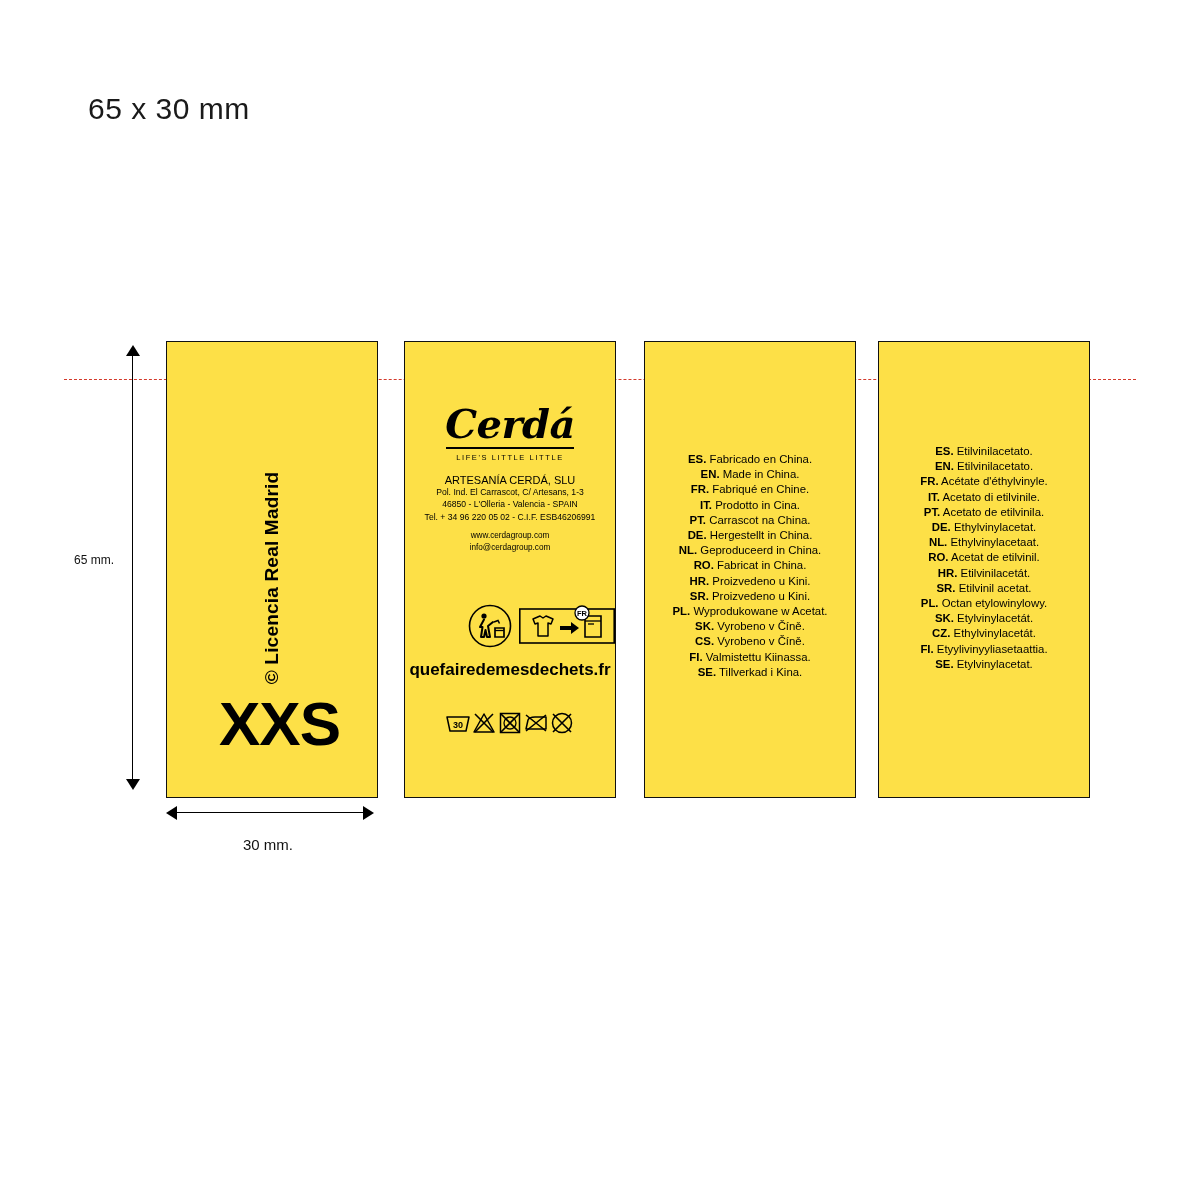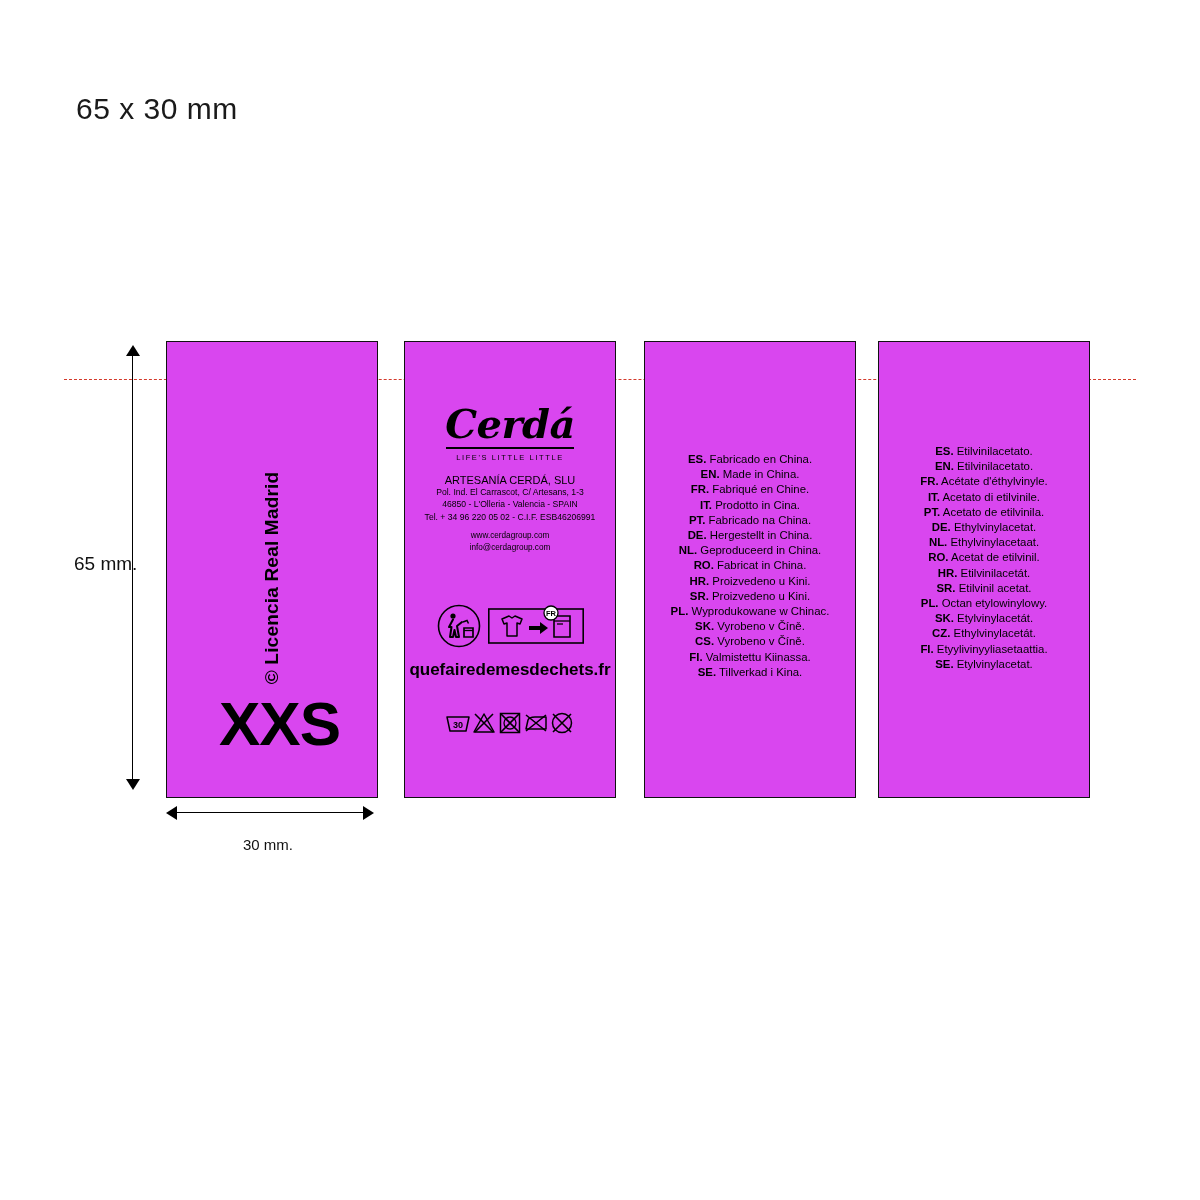--- a/index.html
+++ b/index.html
@@ -12,21 +12,21 @@
     height: 1200px;
     position: relative;
     font-family: "Liberation Sans", sans-serif;
     color: #111;
     overflow: hidden;
   }
 
   
   #title {
     position: absolute;
-    left: 76px;
+    left: 88px;
     top: 92px;
     font-size: 30px;
     font-weight: 400;
     letter-spacing: 0.5px;
     color: #1a1a1a;
   }
 
   
   #cutline {
     position: absolute;
@@ -60,21 +60,21 @@
     border-left: 7px solid transparent;
     border-right: 7px solid transparent;
   }
   #vdim .ar-up { top: 0; border-bottom: 11px solid #000; }
   #vdim .ar-dn { bottom: 0; border-top: 11px solid #000; }
 
   #vdim-label {
     position: absolute;
     left: 74px;
     top: 553px;
-    font-size: 19px;
+    font-size: 12px;
     color: #111;
   }
 
   
   #hdim {
     position: absolute;
     left: 166px;
     top: 806px;
     width: 208px;
     height: 14px;
@@ -104,21 +104,21 @@
     color: #111;
   }
 
   
   .panel {
     position: absolute;
     top: 341px;
     width: 212px;
     height: 457px;
     border: 1.4px solid #111;
-    background: #d946ef;
+    background: #fde047;
     box-sizing: border-box;
   }
   #panel-1 { left: 166px; }
   #panel-2 { left: 404px; }
   #panel-3 { left: 644px; }
   #panel-4 { left: 878px; }
 
   
   #licence-text {
     position: absolute;
@@ -187,21 +187,21 @@
     line-height: 12px;
     color: #000;
   }
 
   
   #recycle-row {
     position: absolute;
     left: 0; right: 0;
     top: 262px;
     display: flex;
-    justify-content: center;
+    justify-content: flex-end;
     align-items: center;
     gap: 7px;
   }
   #recycle-caption {
     position: absolute;
     left: 0; right: 0;
     top: 318px;
     text-align: center;
     font-size: 17px;
     font-weight: 700;
@@ -352,27 +352,27 @@
     </span>
   </div>
 </div>
 
 <div class="panel" id="panel-3">
   <div class="lang-list" id="list-origin">
       <div class="lang-line"><b>ES.</b><span> Fabricado en China.</span></div>
       <div class="lang-line"><b>EN.</b><span> Made in China.</span></div>
       <div class="lang-line"><b>FR.</b><span> Fabriqué en Chine.</span></div>
       <div class="lang-line"><b>IT.</b><span> Prodotto in Cina.</span></div>
-      <div class="lang-line"><b>PT.</b><span> Fabricado na China.</span></div>
+      <div class="lang-line"><b>PT.</b><span> Carrascot na China.</span></div>
       <div class="lang-line"><b>DE.</b><span> Hergestellt in China.</span></div>
       <div class="lang-line"><b>NL.</b><span> Geproduceerd in China.</span></div>
       <div class="lang-line"><b>RO.</b><span> Fabricat in China.</span></div>
       <div class="lang-line"><b>HR.</b><span> Proizvedeno u Kini.</span></div>
       <div class="lang-line"><b>SR.</b><span> Proizvedeno u Kini.</span></div>
-      <div class="lang-line"><b>PL.</b><span> Wyprodukowane w Chinac.</span></div>
+      <div class="lang-line"><b>PL.</b><span> Wyprodukowane w Acetat.</span></div>
       <div class="lang-line"><b>SK.</b><span> Vyrobeno v Číně.</span></div>
       <div class="lang-line"><b>CS.</b><span> Vyrobeno v Číně.</span></div>
       <div class="lang-line"><b>FI.</b><span> Valmistettu Kiinassa.</span></div>
       <div class="lang-line"><b>SE.</b><span> Tillverkad i Kina.</span></div>
     </div>
 </div>
 
 <div class="panel" id="panel-4">
   <div class="lang-list" id="list-composition">
       <div class="lang-line"><b>ES.</b><span> Etilvinilacetato.</span></div>

